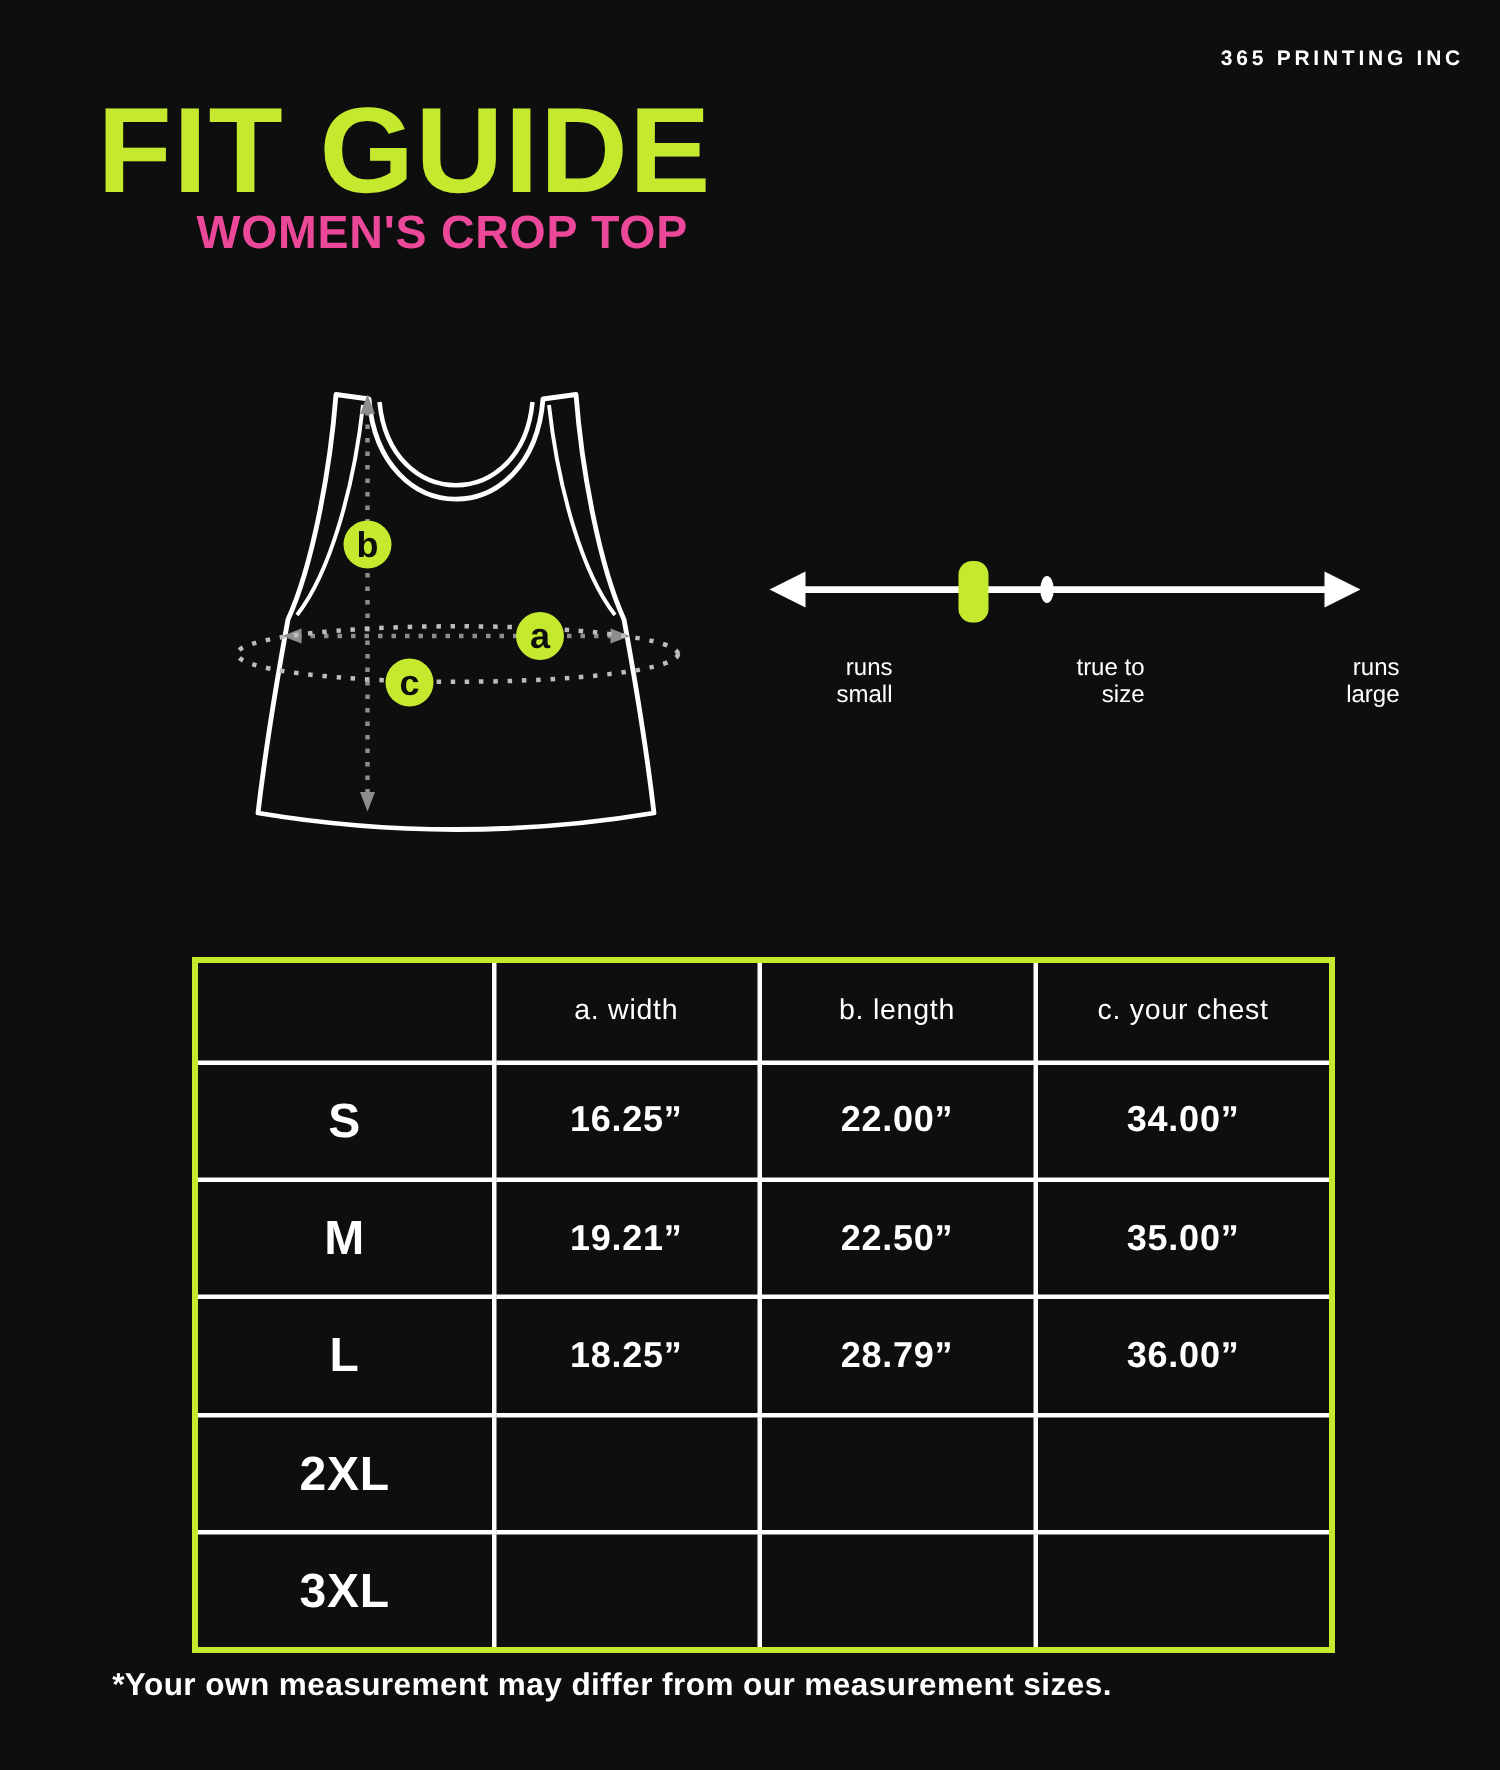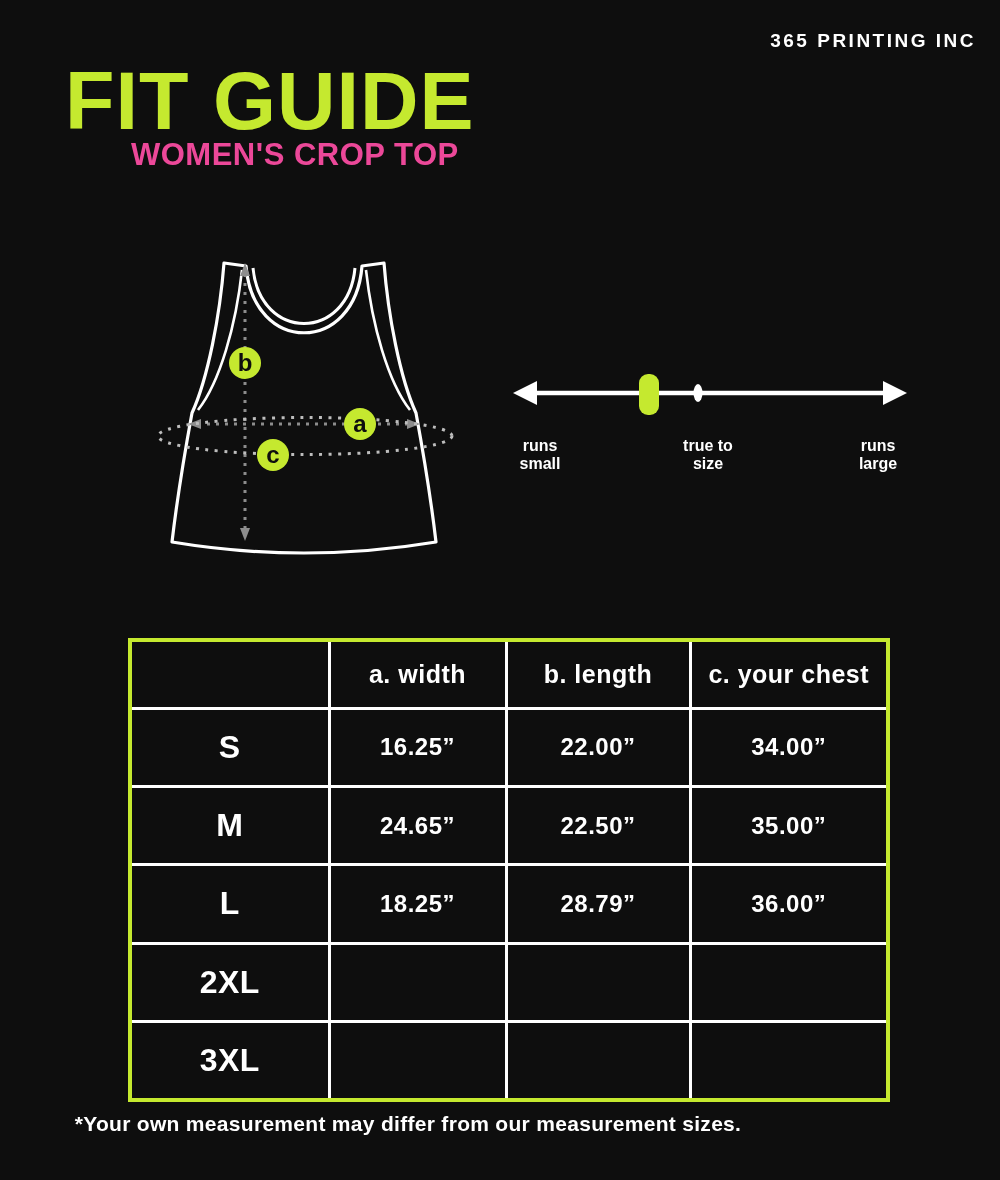--- a/index.html
+++ b/index.html
@@ -6,60 +6,60 @@
   body{
     width:1000px;height:1180px;
     background:#0e0e0e;
     font-family:"Liberation Sans", sans-serif;
     overflow:hidden;
   }
   .canvas{position:relative;width:1000px;height:1180px;background:#0e0e0e;}
 
   .brand{
     position:absolute;top:30px;right:24px;
-    color:#fff;font-size:19px;font-weight:bold;letter-spacing:2.5px;
+    color:#fff;font-size:14px;font-weight:bold;letter-spacing:2.5px;
     white-space:nowrap;
   }
   .title{
     position:absolute;left:60px;top:56px;margin:5px;
     color:#c5e92f;font-size:81px;font-weight:bold;letter-spacing:1px;
     line-height:1;white-space:nowrap;
   }
   .subtitle{
     position:absolute;left:131px;top:139px;margin:0;
     color:#ec4899;font-size:31px;font-weight:bold;letter-spacing:0.5px;
     line-height:1;white-space:nowrap;
   }
 
   .shirt-svg{position:absolute;left:120px;top:230px;}
   .scale-svg{position:absolute;left:500px;top:350px;}
 
   .scale-label{
-    position:absolute;color:#fff;font-weight:bold;font-size:16px;
-    line-height:1.1;text-align:center;width:110px;
+    position:absolute;color:#fff;font-weight:normal;font-size:16px;
+    line-height:1.1;text-align:right;width:110px;
   }
   .scale-label.left{left:485px;top:437px;}
   .scale-label.center{left:653px;top:437px;}
   .scale-label.right{left:823px;top:437px;}
 
   table.size-table{
     position:absolute;left:128px;top:638px;
     width:758px;height:464px;
     border-collapse:collapse;table-layout:fixed;
     background:transparent;
   }
   table.size-table{border:4px solid #c5e92f;}
   table.size-table th, table.size-table td{
     border:3px solid #ffffff;
     color:#fff;text-align:center;vertical-align:middle;
     padding:0;
   }
   table.size-table thead tr{height:68px;}
   table.size-table tbody tr{height:66px;}
-  th.col-head{font-size:25px;font-weight:bold;letter-spacing:0.5px;}
+  th.col-head{font-size:19px;font-weight:normal;letter-spacing:0.5px;}
   td.size-cell{font-size:32px;font-weight:bold;letter-spacing:0.5px;}
   td.val-cell{font-size:24px;font-weight:bold;letter-spacing:0.5px;}
 
   .footnote{
     position:absolute;left:0;top:1112px;width:816px;
     text-align:center;color:#fff;font-size:21px;font-weight:bold;
     letter-spacing:0.3px;
   }
 </style>
 </head>
@@ -150,21 +150,21 @@
     </thead>
     <tbody>
       <tr>
         <td class="size-cell">S</td>
         <td class="val-cell">16.25”</td>
         <td class="val-cell">22.00”</td>
         <td class="val-cell">34.00”</td>
       </tr>
       <tr>
         <td class="size-cell">M</td>
-        <td class="val-cell">24.65”</td>
+        <td class="val-cell">19.21”</td>
         <td class="val-cell">22.50”</td>
         <td class="val-cell">35.00”</td>
       </tr>
       <tr>
         <td class="size-cell">L</td>
         <td class="val-cell">18.25”</td>
         <td class="val-cell">28.79”</td>
         <td class="val-cell">36.00”</td>
       </tr>
       <tr>

